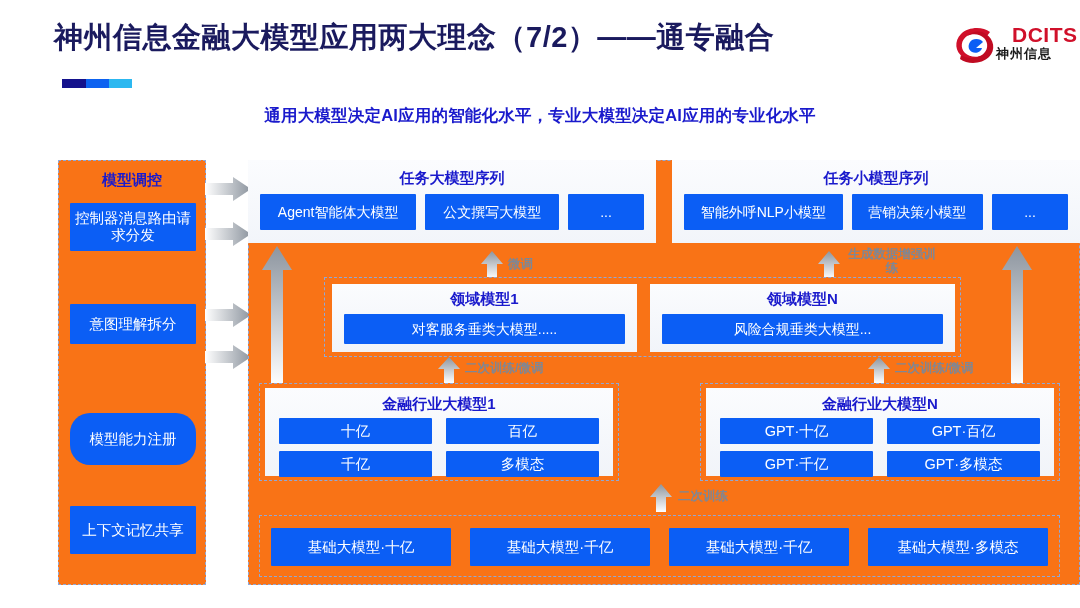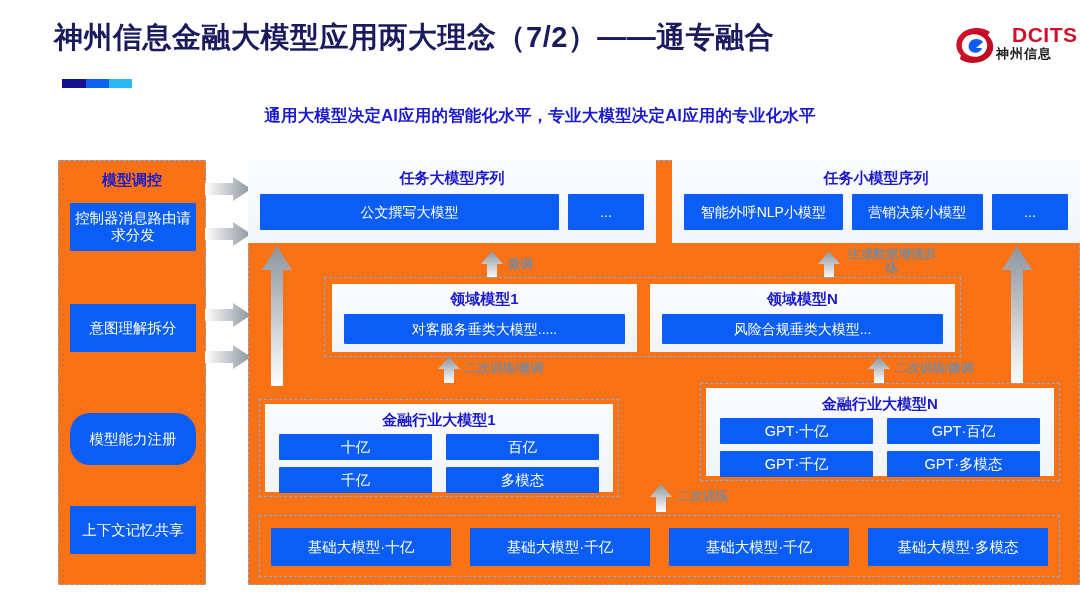--- a/index.html
+++ b/index.html
@@ -87,21 +87,21 @@
 
   
   #domain-wrap { left:324px; top:277px; width:637px; height:80px; }
   .domain-panel { position:absolute; top:6px; height:68px; background:linear-gradient(180deg,#fbfcfe 0%,#f1f4f9 100%); }
   #domain-1 { left:7px; width:305px; }
   #domain-n { left:325px; width:305px; }
   .domain-panel .grp-title { position:absolute; left:0; right:0; top:6px; }
   .domain-panel .blue-box { position:absolute; left:12px; right:12px; top:30px; height:30px; font-size:14px; }
 
   
-  #ind-1 { left:259px; top:399px; width:360px; height:98px; }
+  #ind-1 { left:259px; top:383px; width:360px; height:98px; }
   #ind-n { left:700px; top:383px; width:360px; height:98px; }
   .ind-inner { position:absolute; left:5px; top:4px; right:5px; bottom:4px;
                background:linear-gradient(180deg,#fbfcfe 0%,#f1f4f9 100%); }
   .ind-inner .grp-title { position:absolute; left:0; right:0; top:7px; }
   .ind-grid { position:absolute; left:14px; right:14px; top:30px;
               display:grid; grid-template-columns:1fr 1fr; gap:7px 14px; }
   .ind-grid .blue-box { height:26px; font-size:14.5px; }
 
   
   #base-row { left:259px; top:515px; width:801px; height:62px; }
@@ -132,21 +132,21 @@
       <div class="logo-en">DCITS</div>
       <div class="logo-cn">神州信息</div>
     </div>
   </div>
 
   <div class="subtitle">通用大模型决定AI应用的智能化水平，专业大模型决定AI应用的专业化水平</div>
 
   <div class="dashed" id="sidebar">
     <div class="grp-title">模型调控</div>
     <div class="blue-box side-btn" style="top:42px;height:48px;">控制器消息路由请求分发</div>
-    <div class="blue-box side-btn" style="top:143px;height:48px;">意图理解拆分</div>
+    <div class="blue-box side-btn" style="top:143px;height:40px;">意图理解拆分</div>
     <div class="blue-box side-btn" style="top:252px;height:52px;border-radius:20px;">模型能力注册</div>
     <div class="blue-box side-btn" style="top:345px;height:48px;">上下文记忆共享</div>
   </div>
 
   <svg class="arrow-right" style="left:205px;top:177px;width:46px;height:24px;" viewBox="0 0 46 24">
     <defs>
         <linearGradient id="gr1" x1="0" y1="0" x2="1" y2="0">
           <stop offset="0%" stop-color="#ffffff"></stop>
           <stop offset="100%" stop-color="#8d959f"></stop>
         </linearGradient>
@@ -161,20 +161,21 @@
   </svg>
   <svg class="arrow-right" style="left:205px;top:345px;width:46px;height:24px;" viewBox="0 0 46 24">
     <path d="M0 6 H28 V0 L46 12 L28 24 V18 H0 Z" fill="url(#gr1)"></path>
   </svg>
 
   <div class="dashed" style="left:248px;top:160px;width:832px;height:425px;border-color:#8fa8d8;"></div>
 
   <div class="panel-light" id="task-big">
     <div class="grp-title task-title">任务大模型序列</div>
     <div class="task-cells">
+      <div class="blue-box wide">Agent智能体大模型</div>
       <div class="blue-box wide">公文撰写大模型</div>
       <div class="blue-box dots">...</div>
     </div>
   </div>
 
   <div class="panel-light" id="task-small">
     <div class="grp-title task-title">任务小模型序列</div>
     <div class="task-cells">
       <div class="blue-box wide">智能外呼NLP小模型</div>
       <div class="blue-box wide">营销决策小模型</div>

